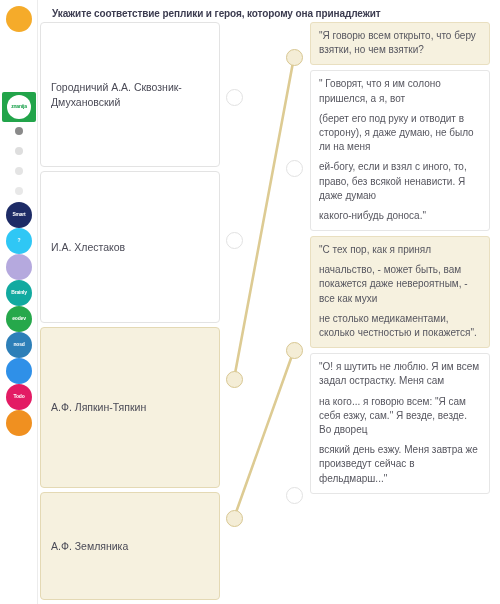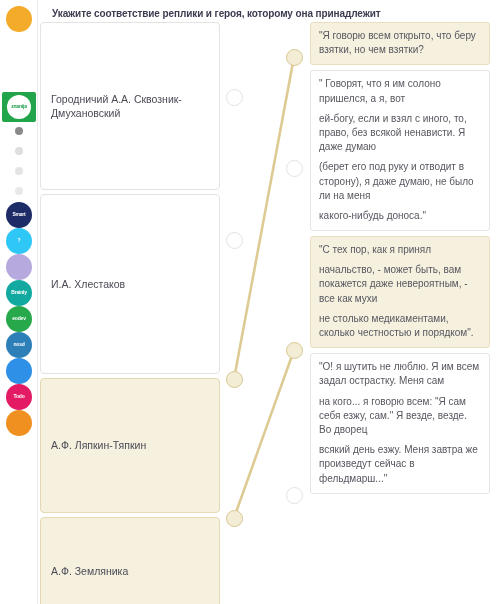--- a/index.html
+++ b/index.html
@@ -103,23 +103,23 @@
     align-items: center;
     padding: 8px 10px;
     font-size: 10.5px;
     color: #4a4a56;
     line-height: 1.35;
   }
   .card.hl {
     background: #f6f1df;
     border-color: #e4d9b4;
   }
-  .card.c1 { height: 168px; }
-  .card.c2 { height: 180px; }
-  .card.c3 { height: 135px; }
+  .card.c1 { height: 145px; }
+  .card.c2 { height: 152px; }
+  .card.c3 { height: 161px; }
   .card.c4 { height: 108px; }
 
   
   .right-col {
     position: absolute;
     left: 310px; top: 22px;
     width: 180px;
     z-index: 2;
   }
   .quote {
@@ -202,28 +202,28 @@
         <span>А.Ф. Земляника</span>
       </div>
     </div>
 
   <div class="right-col" id="quoteCol">
       <div class="quote hl">
         <p>"Я говорю всем открыто, что беру взятки, но чем взятки?</p>
       </div>
       <div class="quote">
         <p>" Говорят, что я им солоно пришелся, а я, вот</p>
+        <p>(берет его под руку и отводит в сторону), я даже думаю, не было ли на меня</p>
         <p>ей-богу, если и взял с иного, то, право, без всякой ненависти. Я даже думаю</p>
-        <p>(берет его под руку и отводит в сторону), я даже думаю, не было ли на меня</p>
         <p>какого-нибудь доноса."</p>
       </div>
       <div class="quote hl">
         <p>"С тех пор, как я принял</p>
         <p>начальство, - может быть, вам покажется даже невероятным, - все как мухи</p>
-        <p>не столько медикаментами, сколько честностью и порядком".</p>
+        <p>не столько медикаментами, сколько честностью и покажется".</p>
       </div>
       <div class="quote">
         <p>"О! я шутить не люблю. Я им всем задал острастку. Меня сам</p>
         <p>на кого... я говорю всем: "Я сам себя езжу, сам." Я везде, везде. Во дворец</p>
         <p>всякий день езжу. Меня завтра же произведут сейчас в фельдмарш..."</p>
       </div>
     </div>
 
   <div id="nodes">
       <div class="node empty" style="left: 225.5px; top: 88.5px;"></div>

